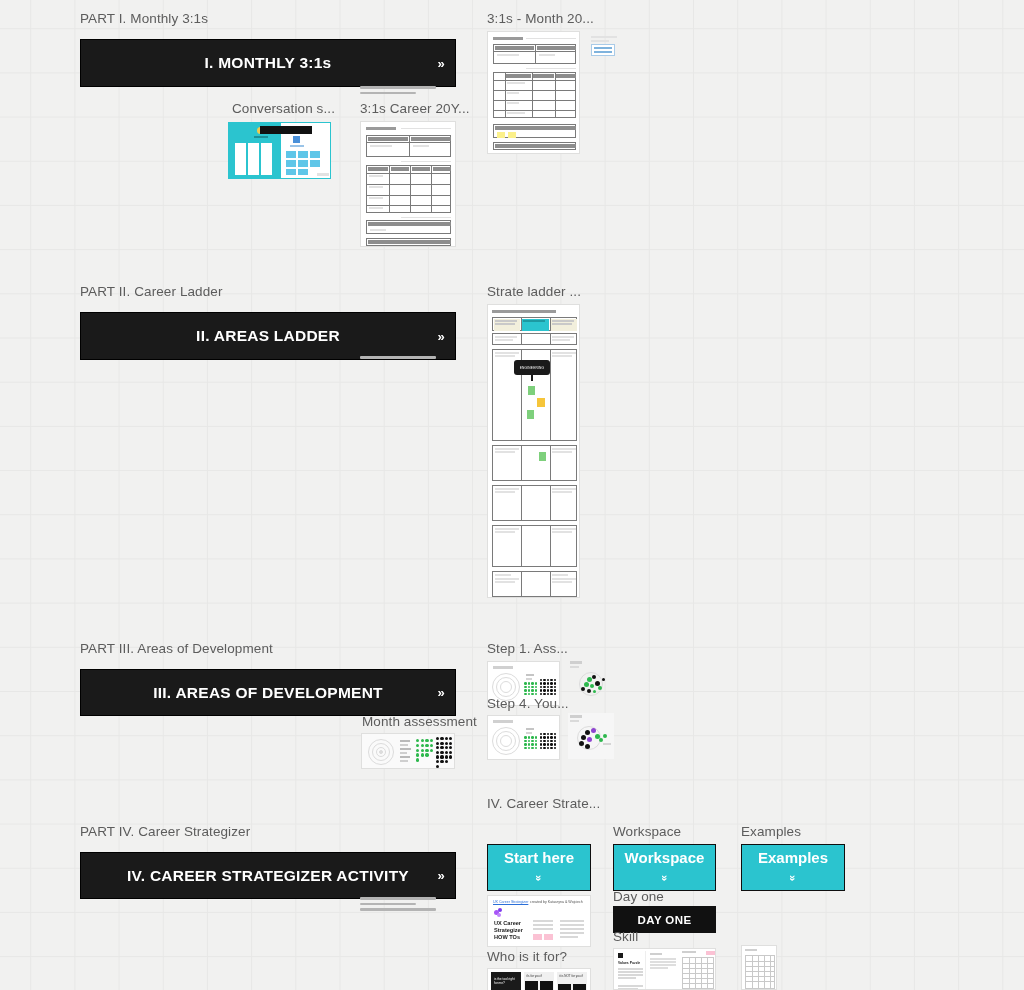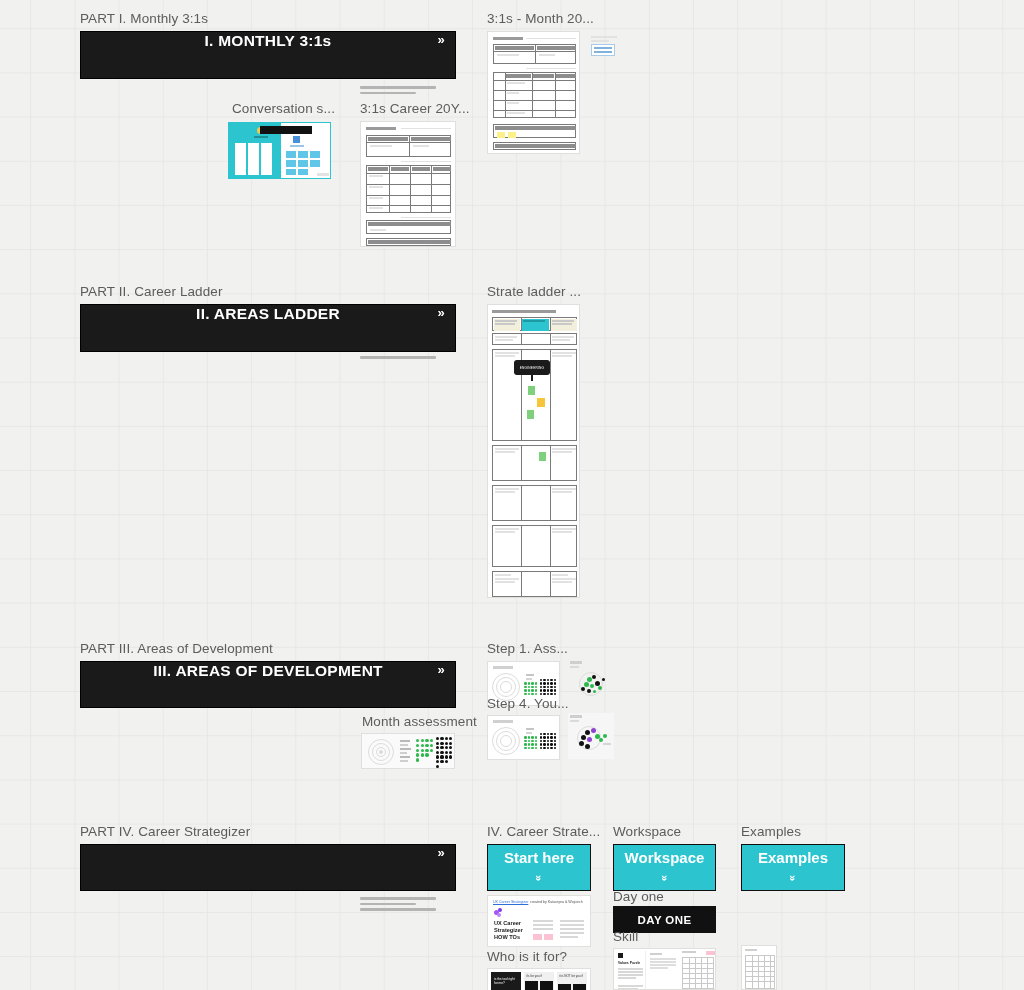--- a/index.html
+++ b/index.html
@@ -32,25 +32,27 @@
     white-space: nowrap;
     line-height: 16px;
   }
 
   
   .banner {
     position: absolute;
     background: #1a1a1a;
     border: 1px solid #000;
     display: flex;
+    align-items: center;
     justify-content: center;
     color: #ffffff;
     font-weight: bold;
     font-size: 15.5px;
     letter-spacing: .25px;
+    margin-top: 8px;
   }
   .banner .chev {
     position: absolute;
     right: 10px;
     font-size: 13px;
     font-weight: bold;
     color: #ffffff;
   }
 
   
@@ -531,30 +533,31 @@
       <div class="dot" style="left:26px; top:14px; width:4px; height:4px; background:#2db84d;"></div>
       <div class="dot" style="left:12px; top:20px; width:5px; height:5px; background:#111;"></div>
       <div class="dot" style="left:30px; top:10px; width:4px; height:4px; background:#2db84d;"></div>
       <div class="bar vlt" style="left:30px; top:19px; width:8px; height:1.5px; background:#d5d5d5;"></div>
     </div>
   </div>
 
   <div class="frame-title" style="left:80px; top:824px;">PART IV. Career Strategizer</div>
 
   <div class="banner" style="left:80px; top:844px; width:376px; height:47px;">
+    <span>IV. CAREER STRATEGIZER ACTIVITY</span>
     <span class="chev">»</span>
   </div>
 
   <div class="lines" style="left:360px; top:897px; width:76px;">
     <i style="width:76px;"></i>
       <i style="width:56px;"></i>
       <i style="width:76px;"></i>
   </div>
 
-  <div class="frame-title" style="left:487px; top:824px;">IV. Career Strate...</div>
+  <div class="frame-title" style="left:487px; top:796px;">IV. Career Strate...</div>
   <div class="teal-btn" style="left:487px; top:844px; width:104px; height:47px;">
     <span>Start here</span>
     <span class="dchev" style="transform:rotate(90deg);">»</span>
   </div>
 
   <div class="thumb" style="left:487px; top:895px; width:104px; height:52px;">
     <div style="position:absolute; left:5px; top:4px; font-size:3.6px; color:#2b6fd8; text-decoration:underline; white-space:nowrap;">UX Career Strategizer</div>
     <div style="position:absolute; left:42px; top:4px; font-size:3.6px; color:#555; white-space:nowrap;">created by Katarzyna &amp; Wojciech</div>
     <div style="position:absolute; left:6px; top:12px; width:9px; height:9px;">
       <div class="dot" style="left:0; top:2px; width:5px; height:5px; background:#a855f7;"></div>

